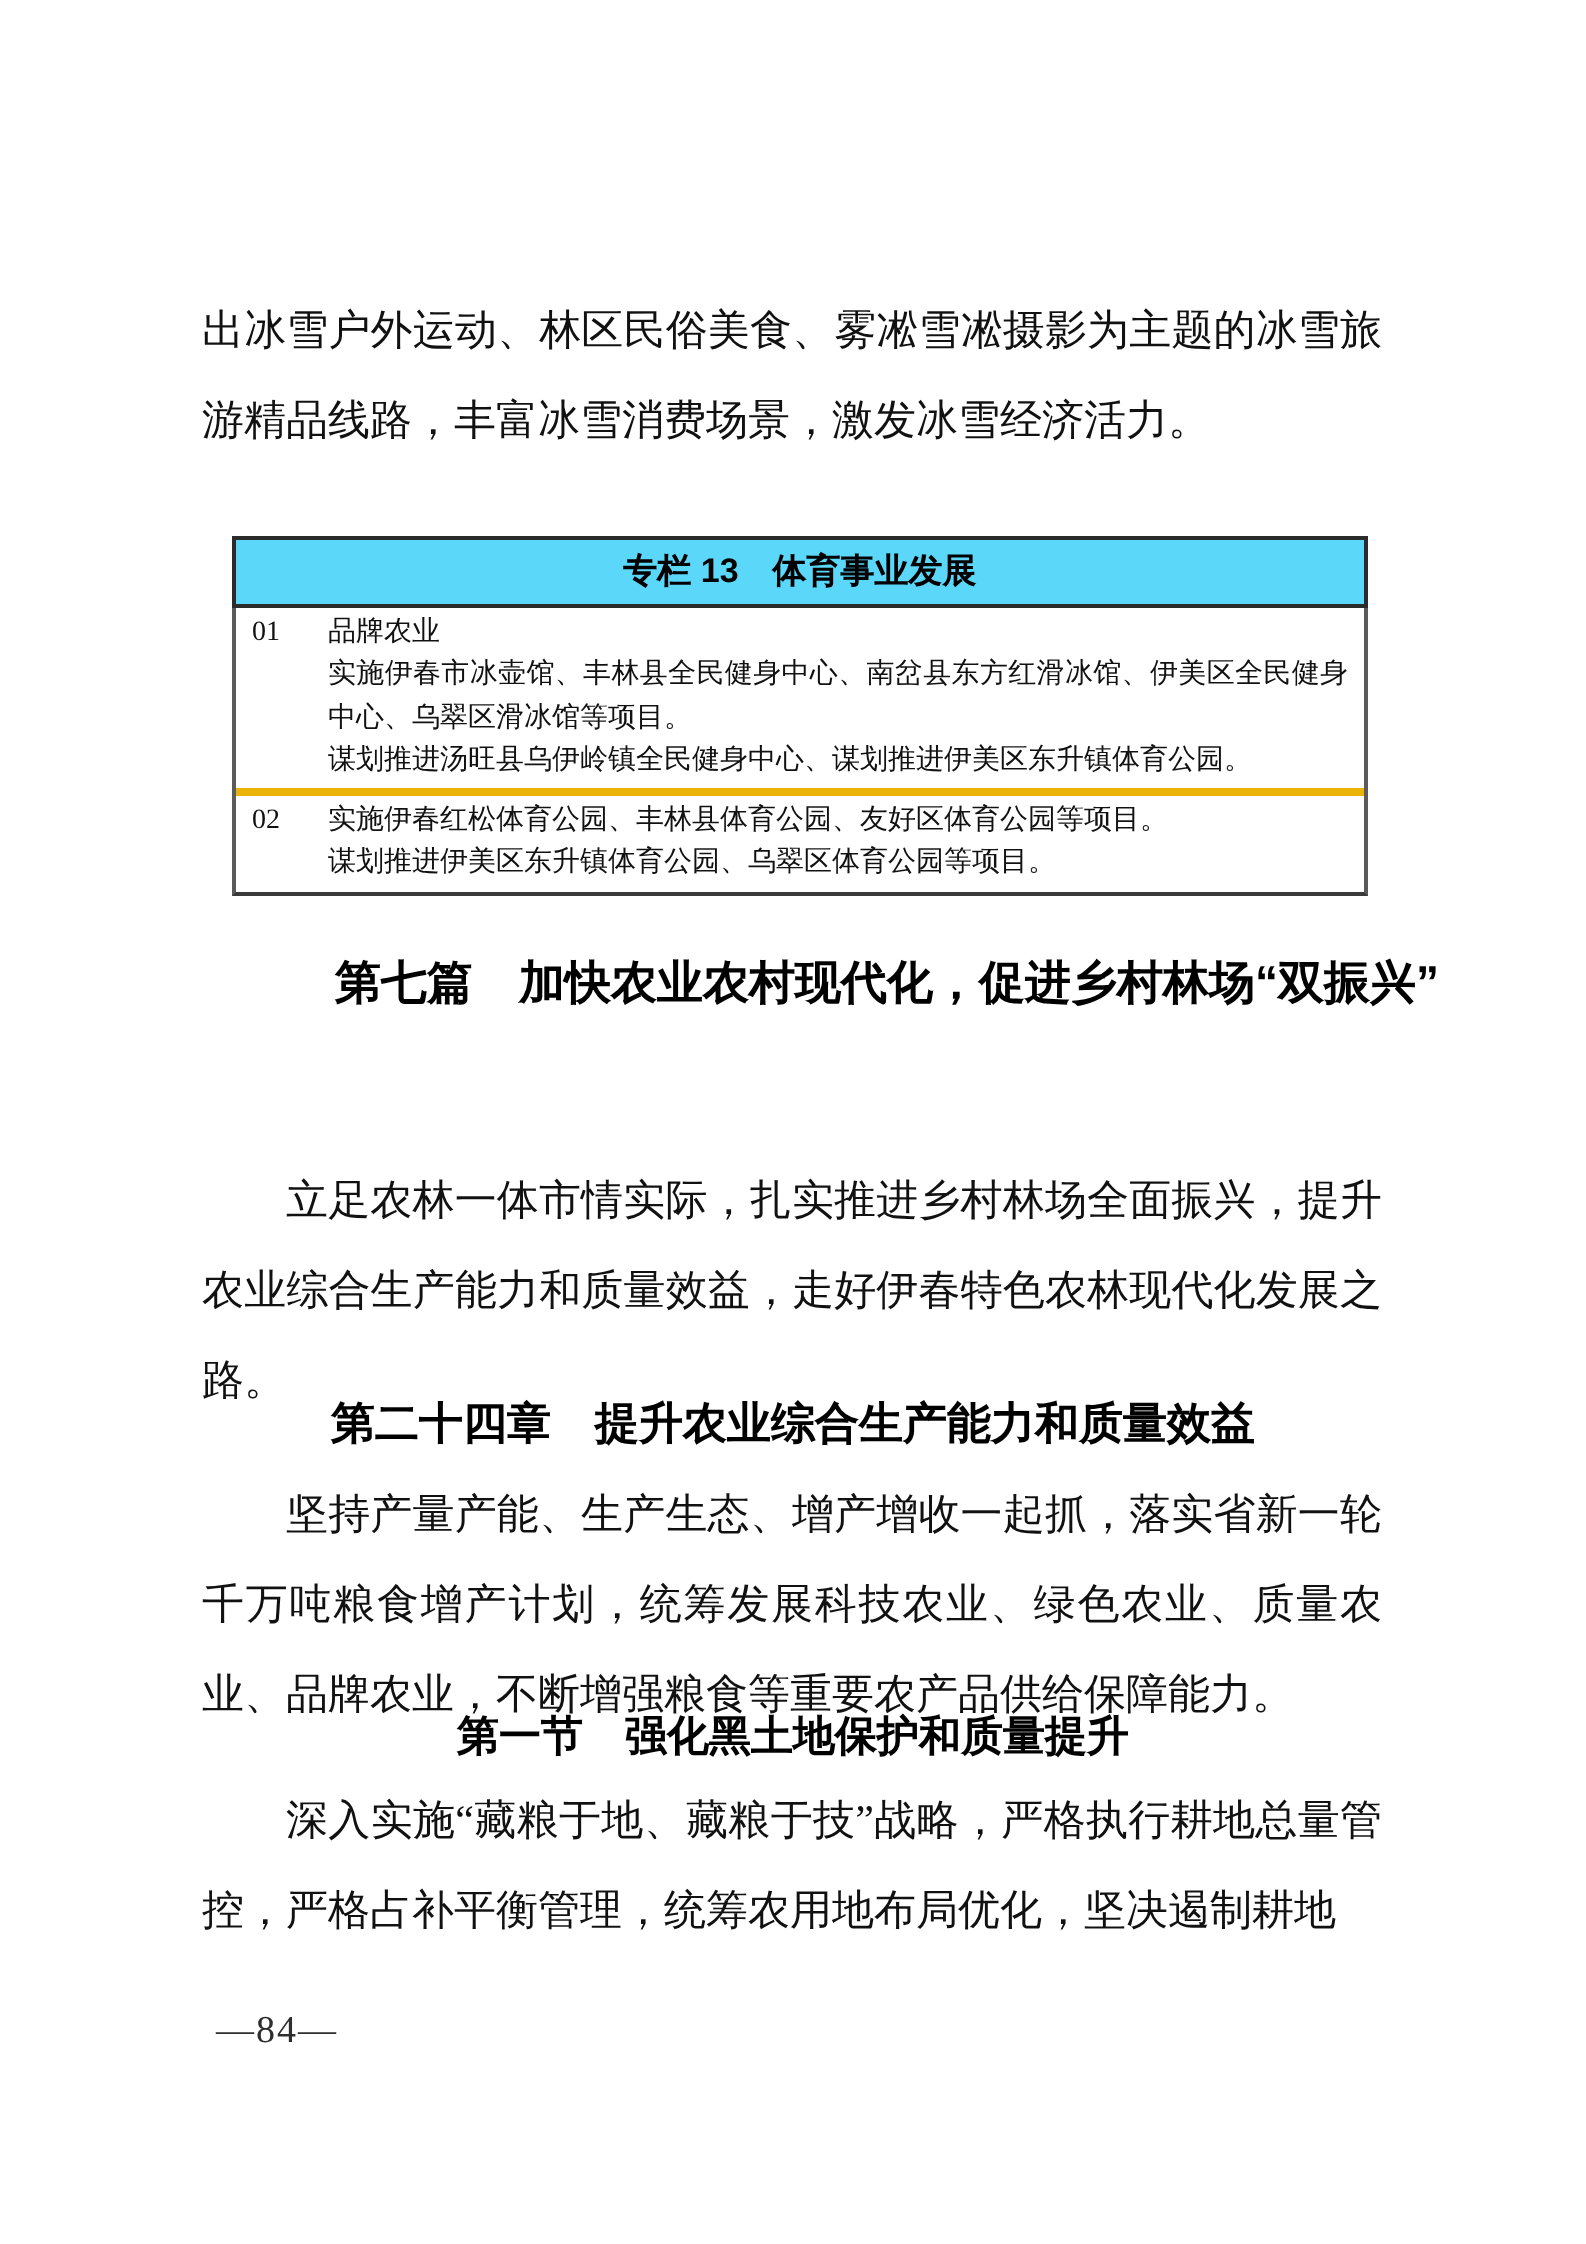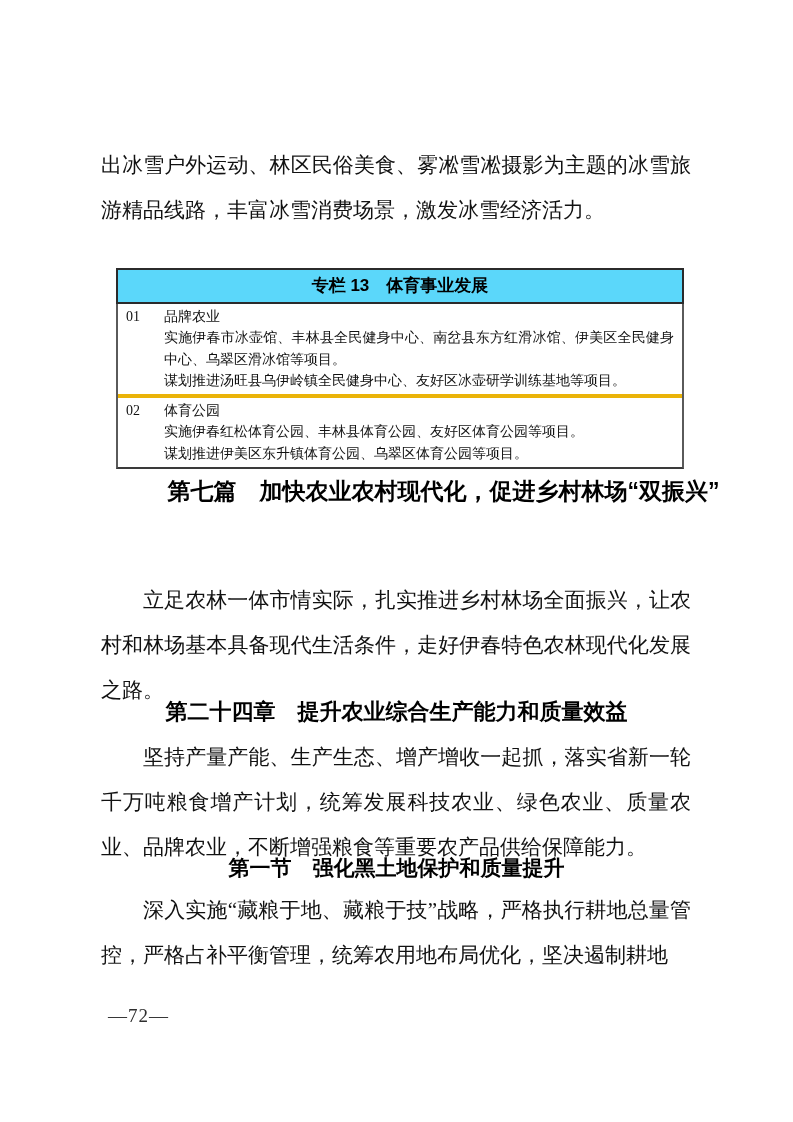--- a/index.html
+++ b/index.html
@@ -134,43 +134,42 @@
 
   <div class="box">
     <div class="box-header" style="background: rgb(91, 215, 250);">专栏 13　体育事业发展</div>
     <div class="box-body">
 
       <div class="box-row">
         <div class="box-row-num">01</div>
         <div class="box-row-content">
           <p class="box-line">品牌农业</p>
           <p class="box-line">实施伊春市冰壶馆、丰林县全民健身中心、南岔县东方红滑冰馆、伊美区全民健身中心、乌翠区滑冰馆等项目。</p>
-          <p class="box-line">谋划推进汤旺县乌伊岭镇全民健身中心、友好区冰壶研学训练基地等项目。</p>
+          <p class="box-line">谋划推进汤旺县乌伊岭镇全民健身中心、谋划推进伊美区东升镇体育公园。</p>
         </div>
       </div>
 
       <div class="box-row">
         <div class="box-row-num">02</div>
         <div class="box-row-content">
-          <p class="box-line">体育公园</p>
           <p class="box-line">实施伊春红松体育公园、丰林县体育公园、友好区体育公园等项目。</p>
           <p class="box-line">谋划推进伊美区东升镇体育公园、乌翠区体育公园等项目。</p>
         </div>
       </div>
 
     </div>
   </div>
 
   <div class="heading" id="part-heading">第七篇　加快农业农村现代化，促进乡村林场“双振兴”</div>
 
-  <div class="para indent" id="para-intro">立足农林一体市情实际，扎实推进乡村林场全面振兴，让农村和林场基本具备现代生活条件，走好伊春特色农林现代化发展之路。</div>
+  <div class="para indent" id="para-intro">立足农林一体市情实际，扎实推进乡村林场全面振兴，提升农业综合生产能力和质量效益，走好伊春特色农林现代化发展之路。</div>
 
   <div class="heading" id="chapter-heading">第二十四章　提升农业综合生产能力和质量效益</div>
 
   <div class="para indent" id="para-chapter">坚持产量产能、生产生态、增产增收一起抓，落实省新一轮千万吨粮食增产计划，统筹发展科技农业、绿色农业、质量农业、品牌农业，不断增强粮食等重要农产品供给保障能力。</div>
 
   <div class="heading" id="section-heading">第一节　强化黑土地保护和质量提升</div>
 
   <div class="para indent" id="para-section">深入实施“藏粮于地、藏粮于技”战略，严格执行耕地总量管控，严格占补平衡管理，统筹农用地布局优化，坚决遏制耕地</div>
 
-  <div class="page-number">—72—</div>
+  <div class="page-number">—84—</div>
 
 </div>
 
 </body></html>

